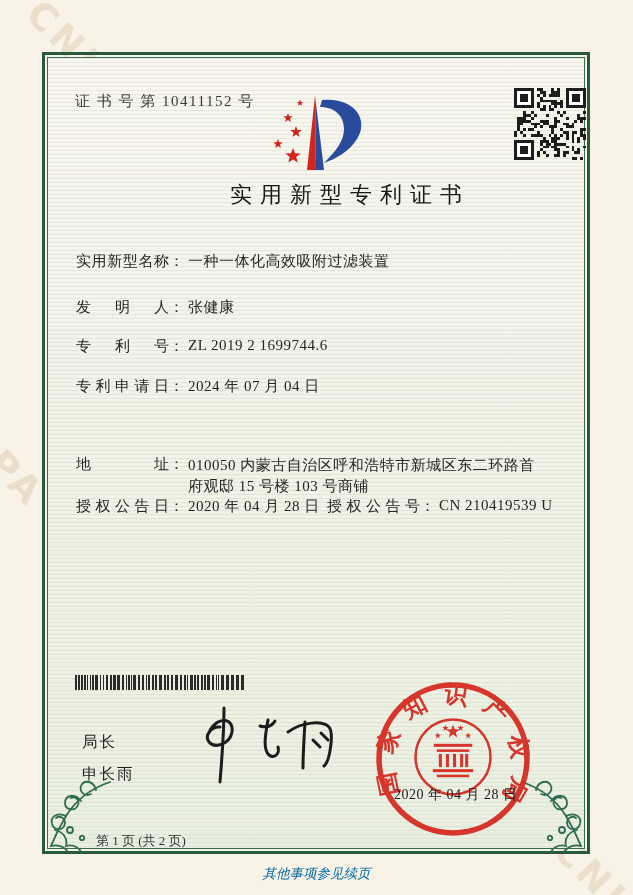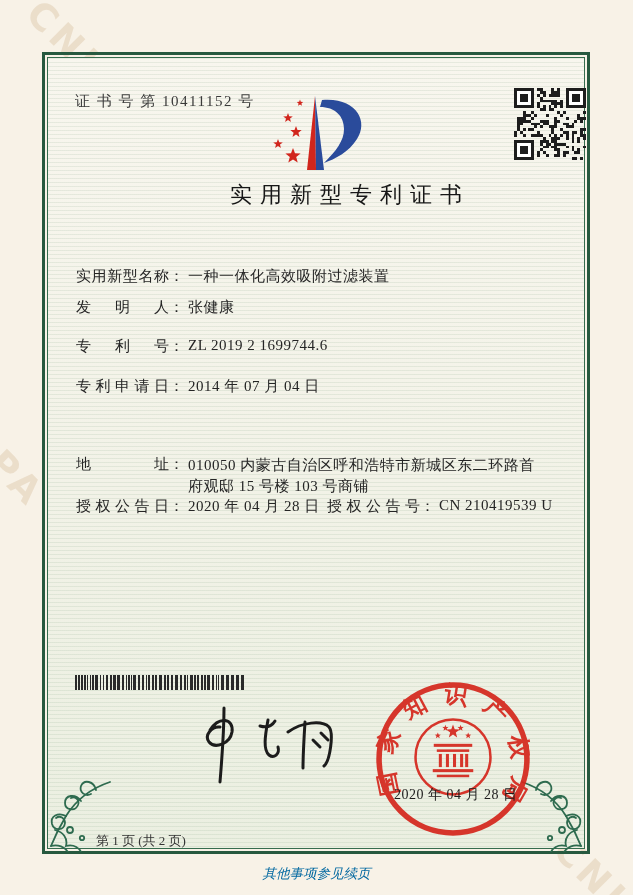--- a/index.html
+++ b/index.html
@@ -296,31 +296,31 @@
         <rect x="14" y="23" width="1" height="1"></rect>
         <rect x="15" y="23" width="1" height="1"></rect>
         <rect x="17" y="23" width="1" height="1"></rect>
         <rect x="20" y="24" width="1" height="1"></rect>
         <rect x="21" y="24" width="1" height="1"></rect>
         <rect x="23" y="24" width="1" height="1"></rect>
       </svg>
 
     <div class="title">实用新型专利证书</div>
 
-    <div class="field" style="top:267px">
+    <div class="field" style="top:252px">
       <span class="flabel">实用新型名称</span><span class="colon">：</span><span class="fvalue">一种一体化高效吸附过滤装置</span>
     </div>
     <div class="field" style="top:298px">
       <span class="flabel">发明人</span><span class="colon">：</span><span class="fvalue">张健康</span>
     </div>
     <div class="field" style="top:337px">
       <span class="flabel">专利号</span><span class="colon">：</span><span class="fvalue">ZL 2019 2 1699744.6</span>
     </div>
     <div class="field" style="top:377px">
-      <span class="flabel">专利申请日</span><span class="colon">：</span><span class="fvalue">2014 年 07 月 04 日</span>
+      <span class="flabel">专利申请日</span><span class="colon">：</span><span class="fvalue">2024 年 07 月 04 日</span>
     </div>
     <div class="field" style="top:455px">
       <span class="flabel">地址</span><span class="colon">：</span><span class="fvalue wrap">010050 内蒙古自治区呼和浩特市新城区东二环路首府观邸 15 号楼 103 号商铺</span>
     </div>
     <div class="field" style="top:497px">
       <span class="flabel">授权公告日</span><span class="colon">：</span><span class="fvalue">2020 年 04 月 28 日</span>
     </div>
     <div class="field right" style="top:497px">
       <span class="flabel">授权公告号</span><span class="colon">：</span><span class="fvalue">CN 210419539 U</span>
     </div>
@@ -369,20 +369,24 @@
         <rect x="137" y="0" width="2" height="15"></rect>
         <rect x="141" y="0" width="1" height="15"></rect>
         <rect x="143" y="0" width="1" height="15"></rect>
         <rect x="146" y="0" width="3" height="15"></rect>
         <rect x="151" y="0" width="3" height="15"></rect>
         <rect x="156" y="0" width="3" height="15"></rect>
         <rect x="161" y="0" width="3" height="15"></rect>
         <rect x="166" y="0" width="3" height="15"></rect>
       </svg>
 
+    <div class="director">
+      <div>局长</div>
+      <div>申长雨</div>
+    </div>
 
     <svg class="signature" width="148" height="88" viewBox="0 0 148 88">
       <g stroke="#1c1c1c" stroke-width="3" fill="none" stroke-linecap="round" stroke-linejoin="round">
         <path d="M22,28 c9,-14 24,-12 22,2 c-2,12 -17,17 -23,10 c-5,-7 3,-16 11,-15"></path>
         <path d="M36,6 c0,22 -2,50 -4,74"></path>
         <path d="M72,24 c7,2 12,0 15,-5"></path>
         <path d="M80,18 c-3,16 -5,30 1,35 c5,4 11,-1 9,-8"></path>
         <path d="M100,30 c14,-10 34,-12 41,-5 c5,6 1,34 -5,39"></path>
         <path d="M117,20 c-1,16 -2,32 -2,46"></path>
         <path d="M125,38 l7,7"></path>

